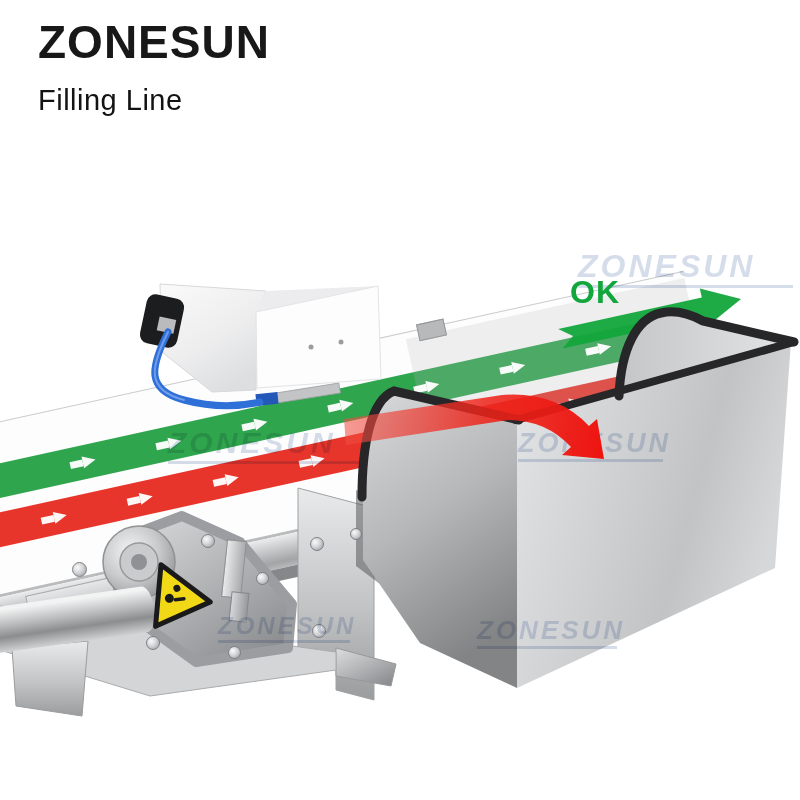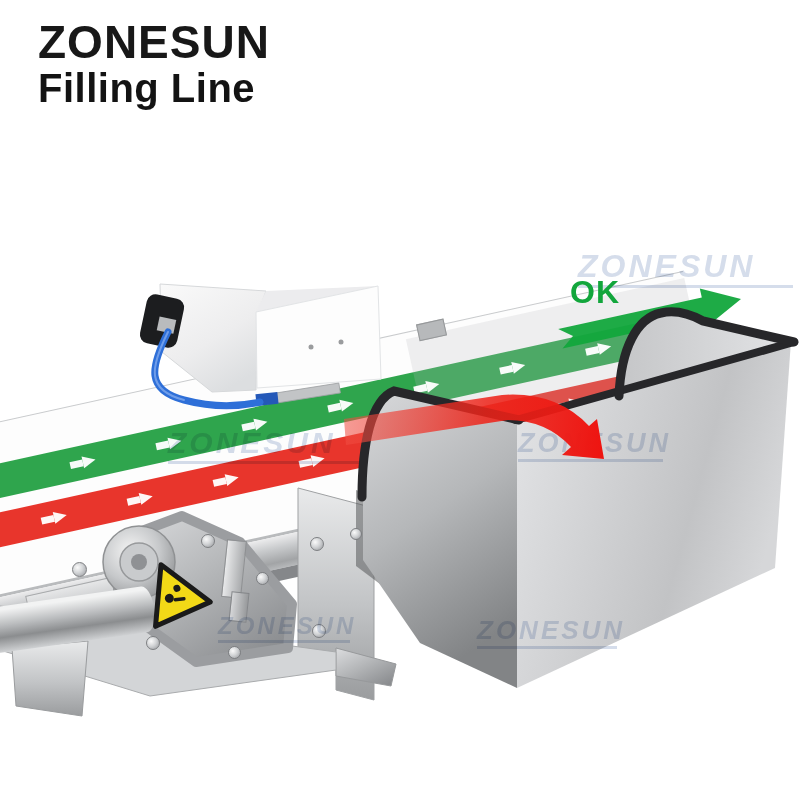--- a/index.html
+++ b/index.html
@@ -2,21 +2,21 @@
 <html><head>
 <meta charset="utf-8">
 <style>
   html,body{margin:0;padding:0;background:#fff;}
   #stage{position:relative;width:800px;height:800px;background:#ffffff;overflow:hidden;
          font-family:"Liberation Sans", sans-serif;}
 
   
   .logo{position:absolute;left:38px;top:18px;color:#181818;}
   .logo .brand{font-size:46px;font-weight:700;letter-spacing:1px;line-height:1.05;}
-  .logo .sub{font-size:40px;font-weight:700;letter-spacing:0.5px;margin-top:0;color:#131313;}
+  .logo .sub{font-size:29px;font-weight:400;letter-spacing:0.5px;margin-top:18px;color:#131313;}
 
   
   .belt{position:absolute;left:-40px;top:430px;width:740px;height:215px;
         transform:rotate(-12.4deg);transform-origin:0 0;background:#fdfdfd;
         border-top:1px solid #c9cbcd;}
   .belt .band{position:absolute;left:0;width:100%;}
   .band.green{top:40px;height:34px;}
   .band.red{top:88px;height:34px;}
   .belt .edge{position:absolute;left:0;top:168px;width:100%;height:3px;background:#b9bbbd;}
   .belt .rail{position:absolute;left:0;top:171px;width:100%;height:32px;

